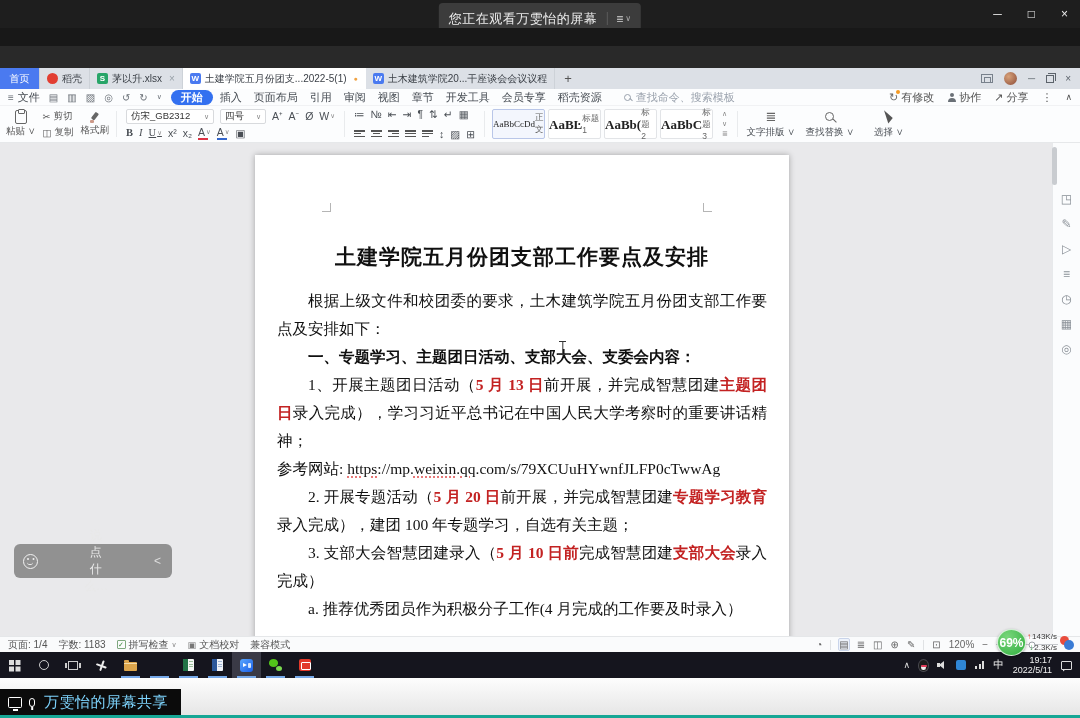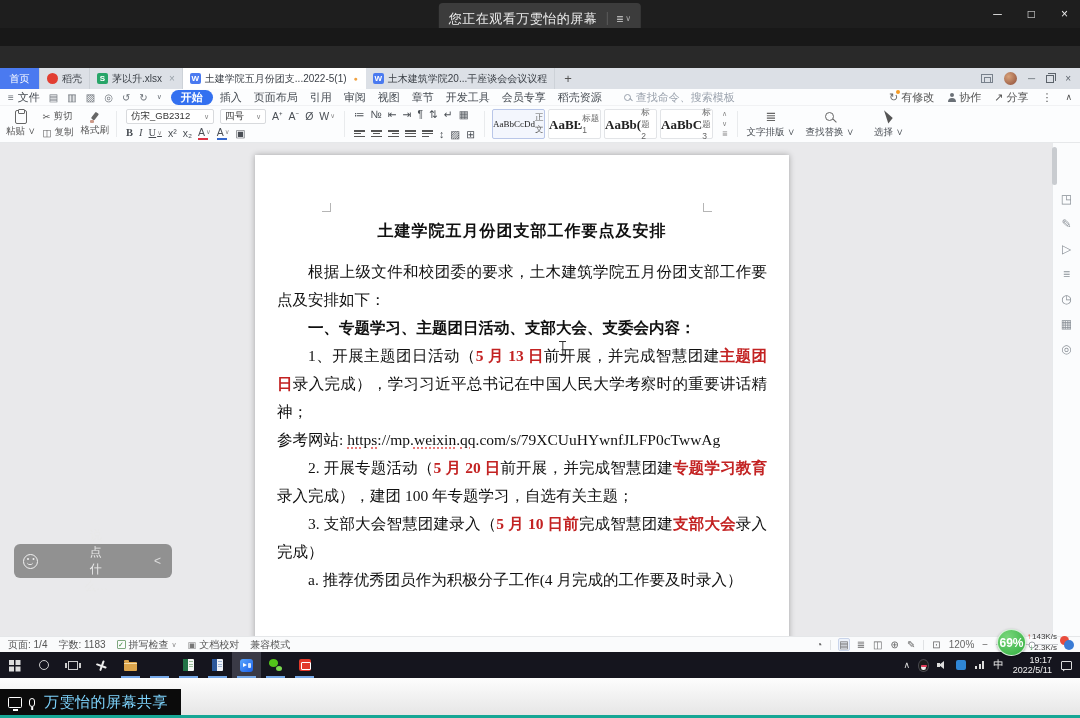--- a/index.html
+++ b/index.html
@@ -96,21 +96,21 @@
 .cursor-ico{width:0;height:0;border-left:6px solid #555;border-top:10px solid transparent;border-bottom:4px solid transparent;transform:rotate(-18deg)}
 .magL{width:9px;height:9px;border:1.4px solid #666;border-radius:50%;position:relative;display:inline-block}
 .magL::after{content:"";position:absolute;width:5px;height:1.4px;background:#666;transform:rotate(45deg);right:-4px;bottom:-2px}
 
 
 .docarea{position:absolute;left:0;top:75px;right:0;bottom:16px;background:#e9e9eb;overflow:hidden}
 .page{position:absolute;left:255px;top:12px;width:534px;height:560px;background:#fff;box-shadow:0 0 6px rgba(0,0,0,.30)}
 .mark{position:absolute;width:9px;height:9px}
 .mark.l{left:67px;top:48px;border-right:1px solid #b5b5b5;border-bottom:1px solid #b5b5b5}
 .mark.r{right:77px;top:48px;border-left:1px solid #b5b5b5;border-bottom:1px solid #b5b5b5}
-.page-title{margin-top:66px;text-align:center;font-family:"Liberation Serif","DejaVu Serif",serif;font-size:16px;font-weight:bold;color:#101010;letter-spacing:1px}
+.page-title{margin-top:88px;text-align:center;font-family:"Liberation Serif","DejaVu Serif",serif;font-size:21px;font-weight:bold;color:#101010;letter-spacing:1px}
 .page-body{padding:16px 22px 0;font-family:"Liberation Serif","DejaVu Serif",serif;font-size:15.5px;line-height:28px;color:#101010;text-align:justify}
 .para{margin:0}
 .para.ind{text-indent:2em}
 .para.b,.b{font-weight:bold}
 .red{color:#c32222}
 .spell{text-decoration-line:underline;text-decoration-style:dotted;text-decoration-color:#e05252;text-underline-offset:3px}
 .ibeam{position:absolute;left:558px;top:198px;width:9px;height:14px}
 .ibeam::before,.ibeam::after{content:"";position:absolute;left:1px;width:7px;height:1.4px;background:#333}
 .ibeam::before{top:0}.ibeam::after{bottom:0}
 .ibeam i{position:absolute;left:50%;top:1px;bottom:1px;width:1.4px;background:#333;transform:translateX(-50%)}

